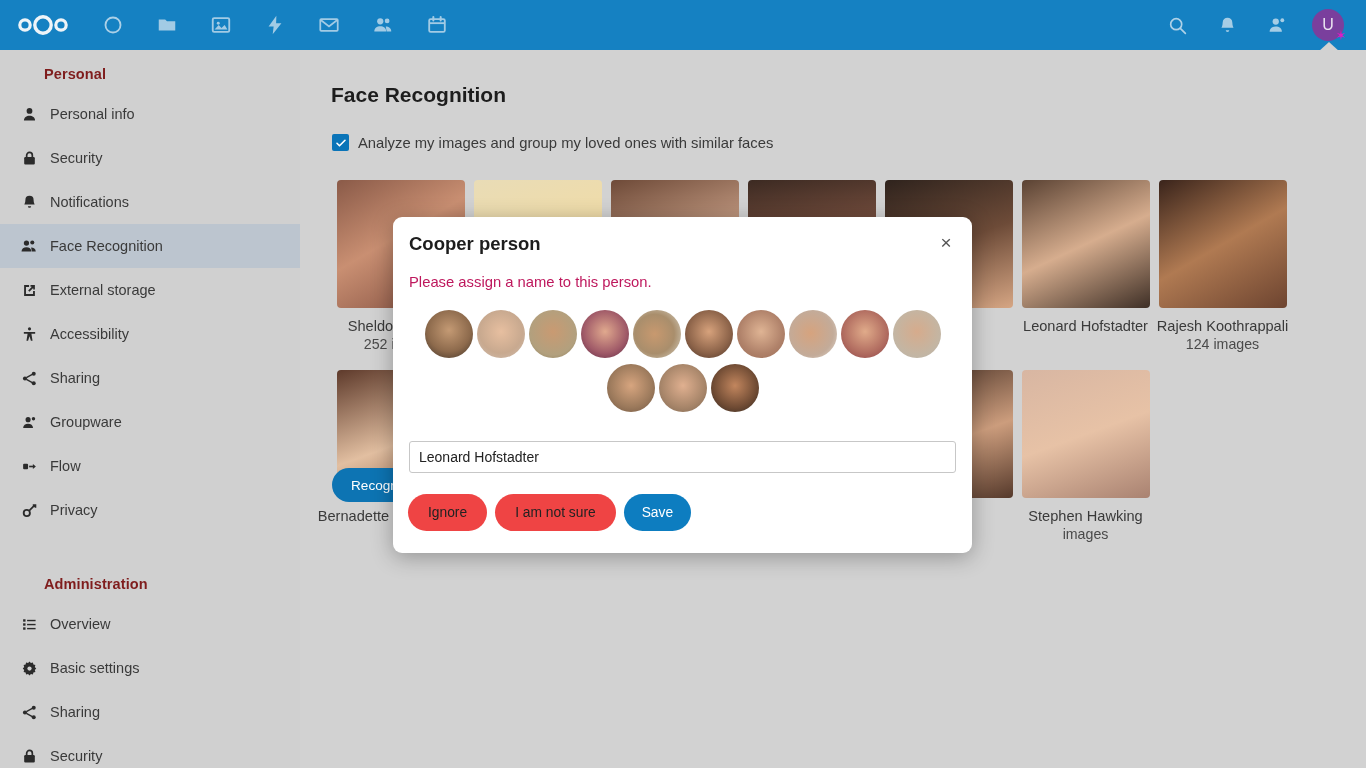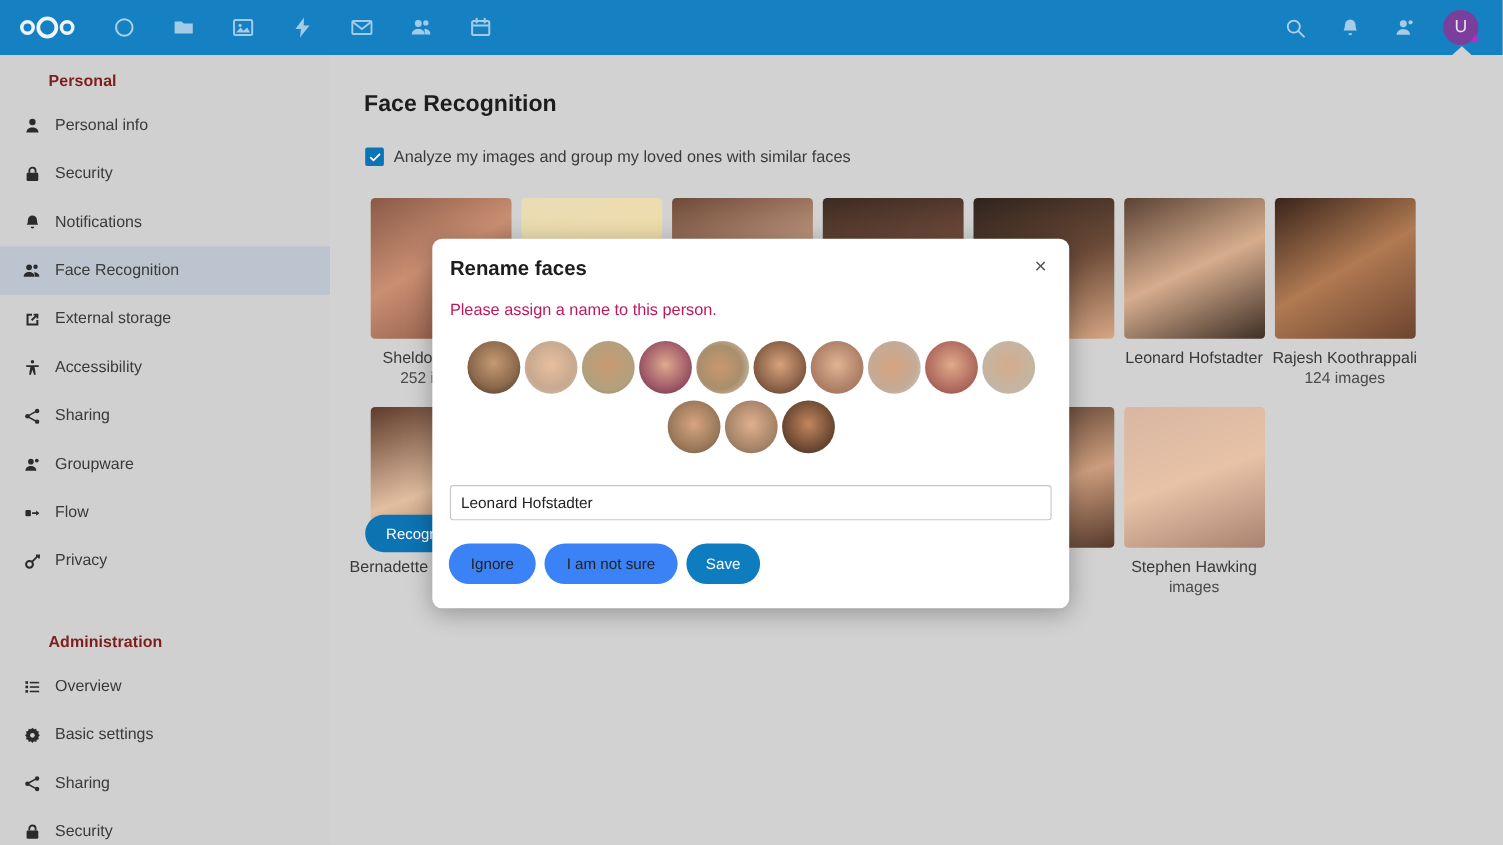--- a/index.html
+++ b/index.html
@@ -187,21 +187,21 @@
     background: #fff;
     font-family: "Liberation Sans", sans-serif;
   }
   #modal-actions {
     position: absolute; left: 15px; top: 277px;
     display: flex; align-items: center; gap: 8px;
   }
   .mbtn {
     height: 37px; padding: 0 20px; border-radius: 19px;
     border: none; font-size: 13.8px; cursor: pointer;
-    background: #3b82f6; color: #222;
+    background: #ef4444; color: #222;
     font-family: "Liberation Sans", sans-serif;
   }
   .mbtn.primary { background: #0d7dc0; color: #fff; padding: 1px 18px; }
 </style>
 </head>
 <body>
 
 <div id="header">
 
   <div id="logo">
@@ -528,21 +528,21 @@
         <div class="card-name">Stephen Hawking</div>
         <div class="card-count">images</div>
       </div>
     </div>
   </div>
 
   <button id="recognize-btn">Recognize persons found</button>
 </div>
 
 <div id="modal">
-  <div id="modal-title">Rename faces</div>
+  <div id="modal-title">Cooper person</div>
   <div id="modal-close">×</div>
   <div id="modal-sub">Please assign a name to this person.</div>
 
   <div id="faces">
     <div class="face-row">
       <div class="face" style="background:radial-gradient(circle at 50% 42%,#c49a74 0%,#8d6a4c 58%,#3c3026 100%)"></div>
       <div class="face" style="background:radial-gradient(circle at 50% 45%,#e7bfa0 0%,#c8a98f 60%,#cfbfb2 100%)"></div>
       <div class="face" style="background:radial-gradient(circle at 50% 45%,#c99a72 0%,#b2a07e 65%,#8a7a58 100%)"></div>
       <div class="face" style="background:radial-gradient(circle at 50% 45%,#e0a98e 0%,#a05a68 60%,#5b2540 100%)"></div>
       <div class="face" style="background:radial-gradient(circle at 45% 50%,#c8996f 0%,#a98e6c 55%,#d9d6c9 100%)"></div>

